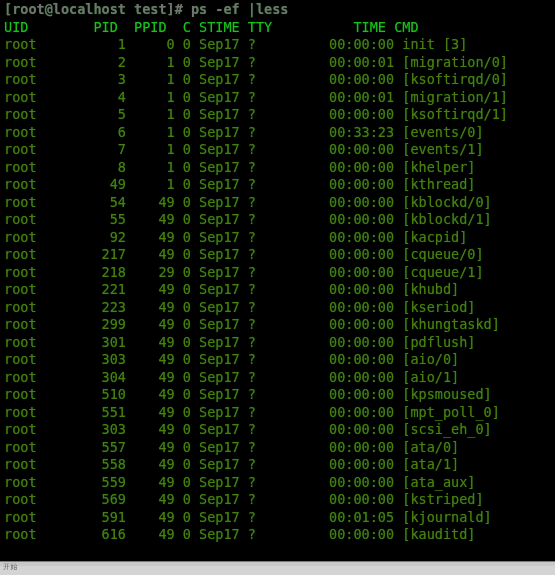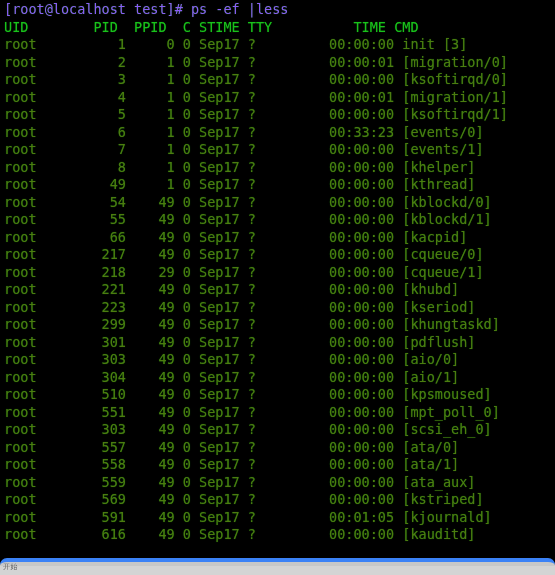--- a/index.html
+++ b/index.html
@@ -35,22 +35,21 @@
     opacity: 0.55;
   }
   
   #bottom-chrome {
     position: absolute;
     left: 0;
     bottom: 0;
     width: 555px;
     height: 13px;
     background: #c8c8c8;
-    border-top: 4px solid #3b82f6;
-    border-radius: 7px;
+    border-top: 1px solid #3b82f6;
   }
   #bottom-chrome-inner {
     position: absolute;
     left: 0;
     top: 4px;
     width: 555px;
     height: 9px;
     background: #d4d4d4;
   }
   #bottom-chrome-text {
@@ -79,21 +78,22 @@
     height: 17.5px;
     line-height: 17.5px;
     font-size: 13.5px;
     white-space: pre;
     color: #4d7c0f;
     text-shadow: 0 0 1px rgba(25,194,27,0.55);
     letter-spacing: 0px;
   }
 
   .line.prompt {
-    color: #8b5cf6;
+    color: #737373;
+    font-weight: bold;
   }
   .line.header {
     color: #19c21b;
   }
 </style>
 </head>
 <body>
 
 <div id="terminal">
 
@@ -110,21 +110,21 @@
         <div class="line">root          2     1 0 Sep17 ?         00:00:01 [migration/0]</div>
         <div class="line">root          3     1 0 Sep17 ?         00:00:00 [ksoftirqd/0]</div>
         <div class="line">root          4     1 0 Sep17 ?         00:00:01 [migration/1]</div>
         <div class="line">root          5     1 0 Sep17 ?         00:00:00 [ksoftirqd/1]</div>
         <div class="line">root          6     1 0 Sep17 ?         00:33:23 [events/0]</div>
         <div class="line">root          7     1 0 Sep17 ?         00:00:00 [events/1]</div>
         <div class="line">root          8     1 0 Sep17 ?         00:00:00 [khelper]</div>
         <div class="line">root         49     1 0 Sep17 ?         00:00:00 [kthread]</div>
         <div class="line">root         54    49 0 Sep17 ?         00:00:00 [kblockd/0]</div>
         <div class="line">root         55    49 0 Sep17 ?         00:00:00 [kblockd/1]</div>
-        <div class="line">root         66    49 0 Sep17 ?         00:00:00 [kacpid]</div>
+        <div class="line">root         92    49 0 Sep17 ?         00:00:00 [kacpid]</div>
         <div class="line">root        217    49 0 Sep17 ?         00:00:00 [cqueue/0]</div>
         <div class="line">root        218    29 0 Sep17 ?         00:00:00 [cqueue/1]</div>
         <div class="line">root        221    49 0 Sep17 ?         00:00:00 [khubd]</div>
         <div class="line">root        223    49 0 Sep17 ?         00:00:00 [kseriod]</div>
         <div class="line">root        299    49 0 Sep17 ?         00:00:00 [khungtaskd]</div>
         <div class="line">root        301    49 0 Sep17 ?         00:00:00 [pdflush]</div>
         <div class="line">root        303    49 0 Sep17 ?         00:00:00 [aio/0]</div>
         <div class="line">root        304    49 0 Sep17 ?         00:00:00 [aio/1]</div>
         <div class="line">root        510    49 0 Sep17 ?         00:00:00 [kpsmoused]</div>
         <div class="line">root        551    49 0 Sep17 ?         00:00:00 [mpt_poll_0]</div>

